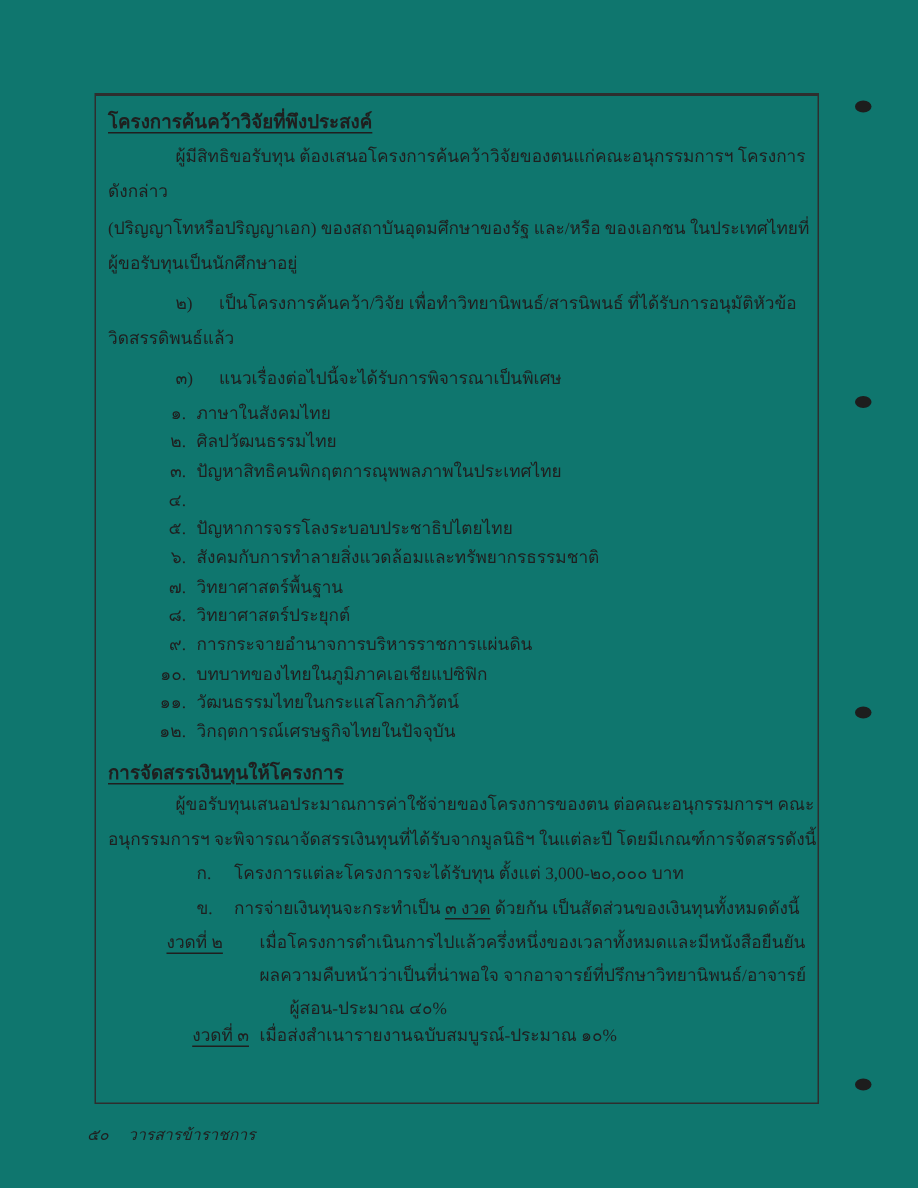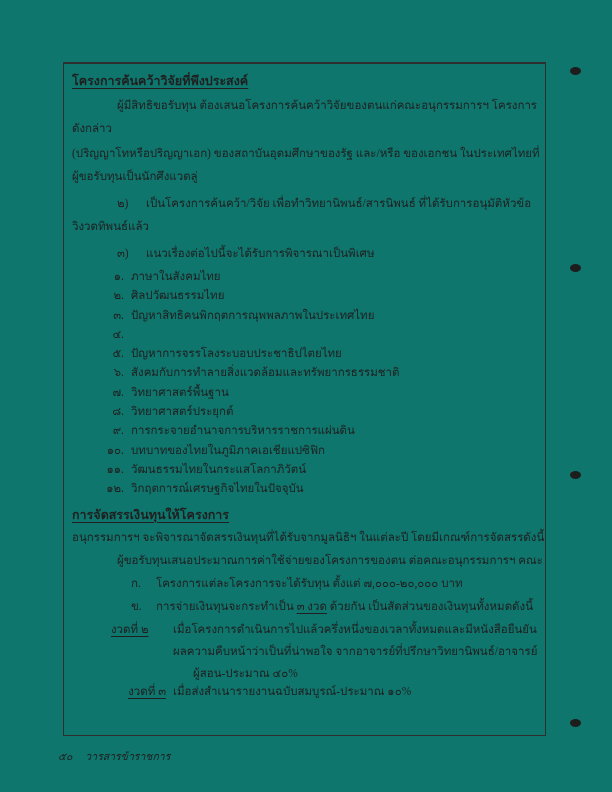--- a/index.html
+++ b/index.html
@@ -67,28 +67,28 @@
 
   <div class="box">
 
     <div class="h-sec">โครงการค้นคว้าวิจัยที่พึงประสงค์</div>
 
     <div class="ln indent m2">ผู้มีสิทธิขอรับทุน  ต้องเสนอโครงการค้นคว้าวิจัยของตนแก่คณะอนุกรรมการฯ  โครงการ</div>
     <div class="ln">ดังกล่าว</div>
 
     <div class="m2">
       <div class="ln">(ปริญญาโทหรือปริญญาเอก) ของสถาบันอุดมศึกษาของรัฐ และ/หรือ ของเอกชน ในประเทศไทยที่</div>
-      <div class="ln">ผู้ขอรับทุนเป็นนักศึงแวดลู่</div>
+      <div class="ln">ผู้ขอรับทุนเป็นนักศึกษาอยู่</div>
     </div>
 
     <div class="m3">
       <div class="ln indent">
         <span class="cnum">๒)</span><span>เป็นโครงการค้นคว้า/วิจัย  เพื่อทำวิทยานิพนธ์/สารนิพนธ์  ที่ได้รับการอนุมัติหัวข้อ</span>
       </div>
-      <div class="ln">วิงวดทิพนธ์แล้ว</div>
+      <div class="ln">วิดสรรดิพนธ์แล้ว</div>
     </div>
 
     <div class="m3">
       <div class="ln indent">
         <span class="cnum">๓)</span><span>แนวเรื่องต่อไปนี้จะได้รับการพิจารณาเป็นพิเศษ</span>
       </div>
     </div>
 
     <div class="topics">
       <div class="topic">
@@ -135,26 +135,26 @@
         <span>วัฒนธรรมไทยในกระแสโลกาภิวัตน์</span>
       </div>
       <div class="topic">
         <span class="tnum">๑๒.</span>
         <span>วิกฤตการณ์เศรษฐกิจไทยในปัจจุบัน</span>
       </div>
     </div>
 
     <div class="h-sec m5">การจัดสรรเงินทุนให้โครงการ</div>
 
+    <div class="ln indent">ผู้ขอรับทุนเสนอประมาณการค่าใช้จ่ายของโครงการของตน  ต่อคณะอนุกรรมการฯ  คณะ</div>
     <div class="ln">อนุกรรมการฯ จะพิจารณาจัดสรรเงินทุนที่ได้รับจากมูลนิธิฯ ในแต่ละปี โดยมีเกณฑ์การจัดสรรดังนี้</div>
-    <div class="ln indent">ผู้ขอรับทุนเสนอประมาณการค่าใช้จ่ายของโครงการของตน  ต่อคณะอนุกรรมการฯ  คณะ</div>
 
     <div class="rule">
       <span class="rnum">ก.</span>
-      <span>โครงการแต่ละโครงการจะได้รับทุน ตั้งแต่ ๗,๐๐๐-๒๐,๐๐๐ บาท</span>
+      <span>โครงการแต่ละโครงการจะได้รับทุน ตั้งแต่ 3,000-๒๐,๐๐๐ บาท</span>
     </div>
 
     <div class="rule">
       <span class="rnum">ข.</span>
       <span><span>การจ่ายเงินทุนจะกระทำเป็น </span><span class="u">๓ งวด</span><span> ด้วยกัน เป็นสัดส่วนของเงินทุนทั้งหมดดังนี้</span></span>
     </div>
 
 
     <div class="inst">
       <span class="inst-label">งวดที่ ๒</span>

